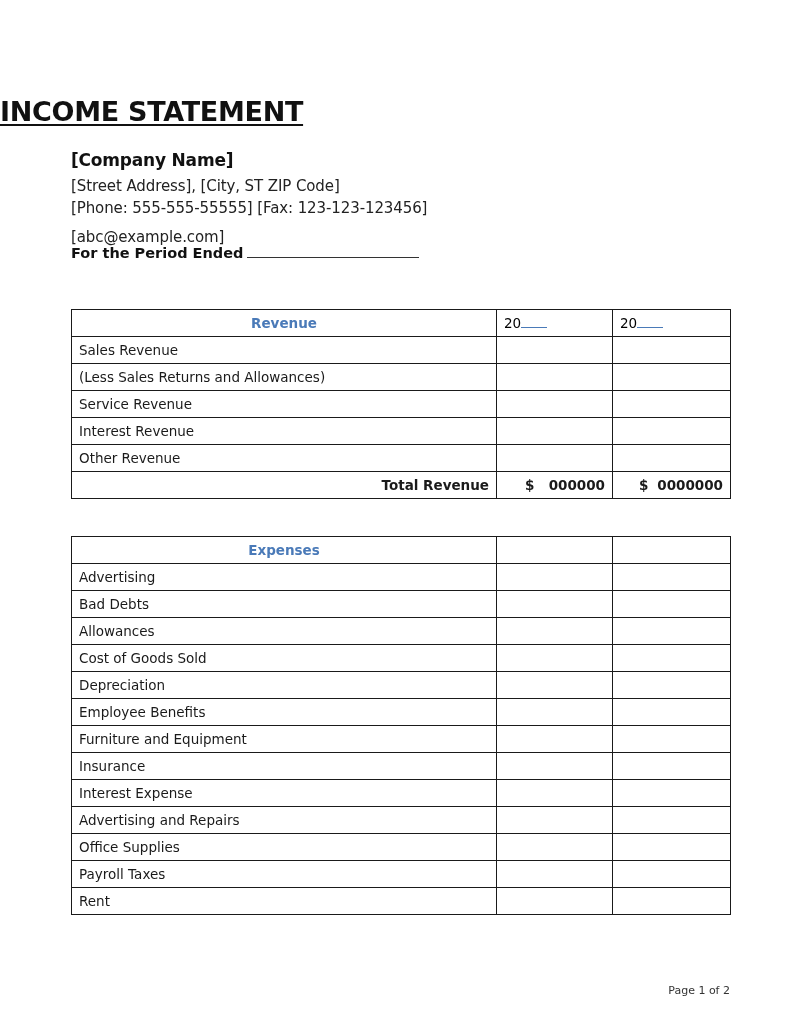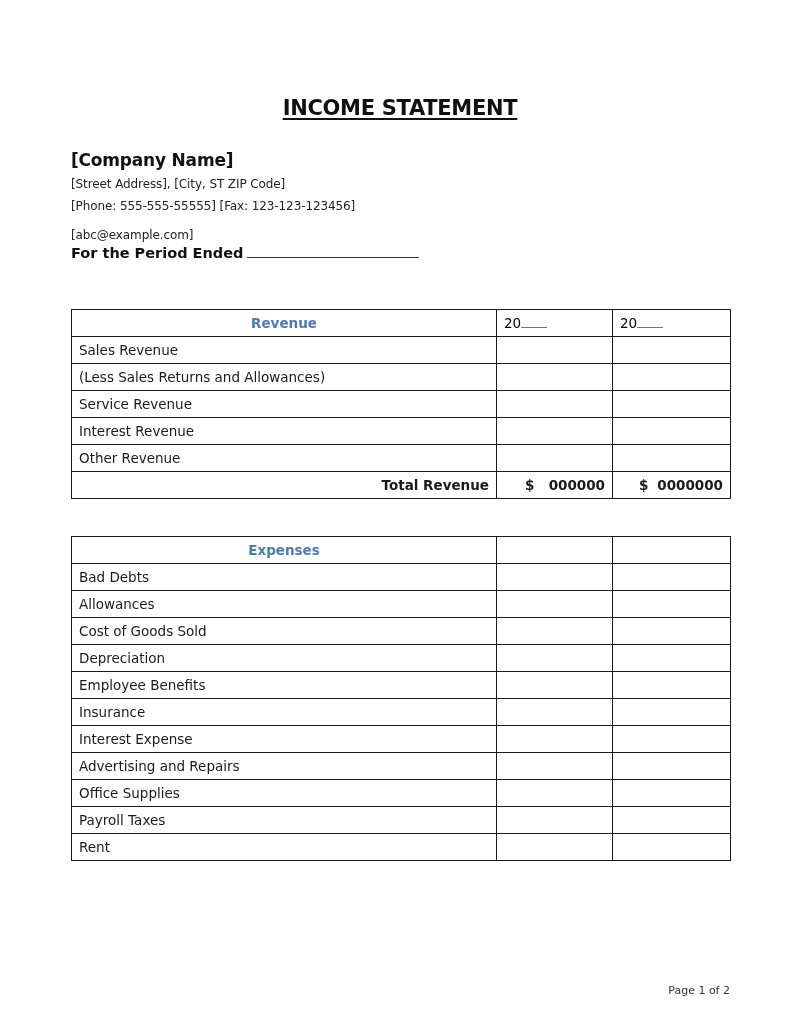--- a/index.html
+++ b/index.html
@@ -1,19 +1,19 @@
 <!DOCTYPE html>
 <html><head>
 <meta charset="utf-8">
 <style>
   html, body { margin: 0; padding: 0; background: #ffffff; }
   body { width: 800px; height: 1035px; position: relative; font-family: "DejaVu Sans", sans-serif; color: #111; overflow: hidden; }
-  .title { position: absolute; top: 96px; left: 0; width: 800px; text-align: center; font-weight: bold; font-size: 21px; text-decoration: underline; text-underline-offset: 3px; letter-spacing: -0.3px; }
+  .title { position: absolute; top: 96px; left: 0; width: 800px; font-weight: bold; font-size: 27px; text-decoration: underline; text-underline-offset: 3px; letter-spacing: -0.3px; }
   .company { position: absolute; top: 150px; left: 71px; font-weight: bold; font-size: 17px; letter-spacing: -0.2px; }
-  .line { position: absolute; left: 71px; font-size: 12px; color: #222; letter-spacing: -0.1px; }
+  .line { position: absolute; left: 71px; font-size: 15px; color: #222; letter-spacing: -0.1px; }
   .l1 { top: 177px; } .l2 { top: 199px; } .l3 { top: 221px; margin-top: 7px; }
   .period { position: absolute; top: 243px; left: 71px; font-size: 14.5px; font-weight: bold; }
   .period .blank { display: inline-block; width: 172px; border-bottom: 1.5px solid #333; height: 14px; vertical-align: baseline; margin-left: 4px; }
   table { position: absolute; left: 71px; width: 659px; border-collapse: collapse; table-layout: fixed; }
   td { border: 1.6px solid #1a1a1a; height: 27px; padding: 0 7px; font-size: 13.5px; color: #1a1a1a; box-sizing: border-box; white-space: nowrap; }
   col.c1 { width: 425px; } col.c2 { width: 116px; } col.c3 { width: 118px; }
   .hdr { color: #4a7ab8; font-weight: bold; text-align: center; }
   .yr { color: #000000; font-weight: normal; text-align: left; }
   .yr .u { display: inline-block; width: 26px; border-bottom: 1.5px solid #4a7ab8; height: 12px; }
   .total-label { text-align: right; font-weight: bold; }
@@ -96,20 +96,25 @@
       <col class="c2">
       <col class="c3">
     </colgroup>
   <tbody>
       <tr>
     <td class="hdr">Expenses</td>
     <td></td>
         <td></td>
   </tr>
   <tr>
+        <td>Advertising</td>
+        <td></td>
+        <td></td>
+      </tr>
+  <tr>
         <td>Bad Debts</td>
         <td></td>
         <td></td>
       </tr>
   <tr>
         <td>Allowances</td>
         <td></td>
         <td></td>
       </tr>
   <tr>
@@ -117,20 +122,25 @@
         <td></td>
         <td></td>
       </tr>
   <tr>
         <td>Depreciation</td>
         <td></td>
         <td></td>
       </tr>
   <tr>
         <td>Employee Benefits</td>
+        <td></td>
+        <td></td>
+      </tr>
+  <tr>
+        <td>Furniture and Equipment</td>
         <td></td>
         <td></td>
       </tr>
   <tr>
         <td>Insurance</td>
         <td></td>
         <td></td>
       </tr>
   <tr>
         <td>Interest Expense</td>

